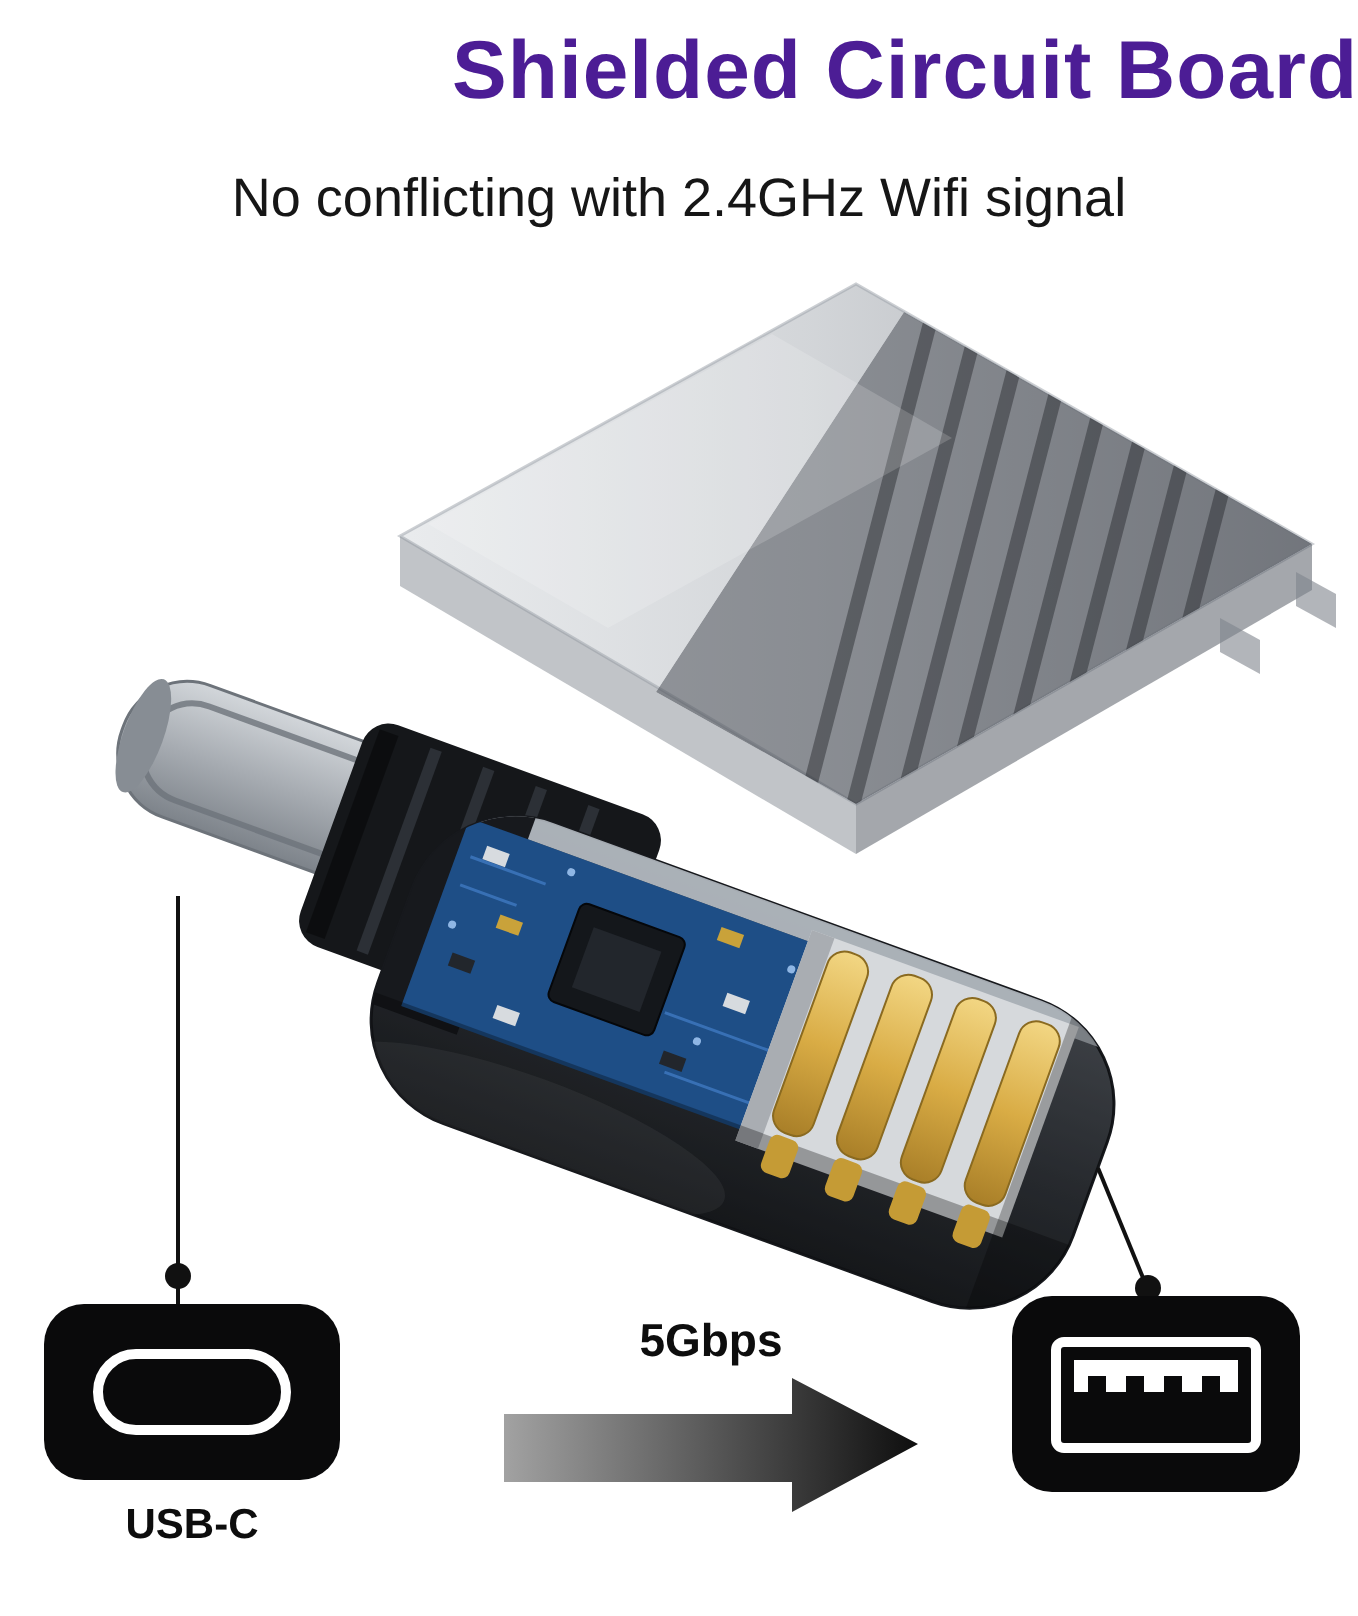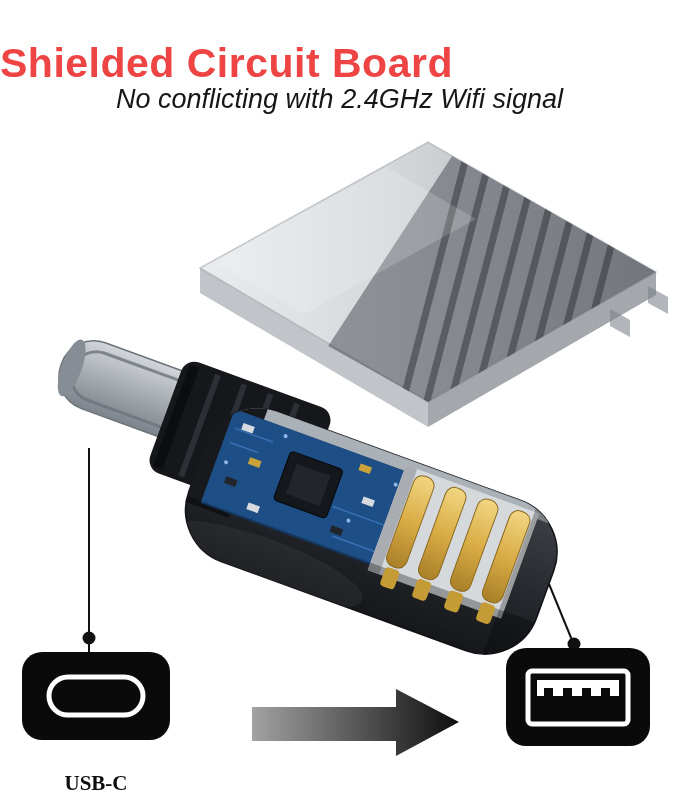--- a/index.html
+++ b/index.html
@@ -5,35 +5,35 @@
   html,body{margin:0;padding:0;}
   body{
     width:679px;height:808px;position:relative;overflow:hidden;
     background:#ffffff;
     font-family:"Liberation Sans", sans-serif;
     color:#0d0d0d;
   }
   .stage{position:absolute;inset:0;}
   svg{position:absolute;top:0;left:0;}
   .title{
-    position:absolute;top:40px;left:0;right:0;text-align:left;
-    font-size:41px;font-weight:700;letter-spacing:0.5px;color:#ef4444;
+    position:absolute;top:12px;left:0;right:0;text-align:right;
+    font-size:41px;font-weight:700;letter-spacing:0.5px;color:#4c1d95;
   }
   .subtitle{
     position:absolute;top:84px;left:0;right:0;text-align:center;
-    font-size:27px;font-weight:400;color:#161616;font-style:italic;
+    font-size:27px;font-weight:400;color:#161616;
   }
   .speed-label{
     position:absolute;top:657px;left:252px;width:207px;text-align:center;
     font-size:23px;font-weight:700;color:#0d0d0d;
   }
   .port-label{
     position:absolute;font-size:21px;font-weight:600;color:#0d0d0d;text-align:center;
   }
-  #usbc-label{top:771px;left:22px;width:148px;font-family:Liberation Serif, serif;}
+  #usbc-label{top:751px;left:22px;width:148px;}
   #usba-label{top:753px;left:506px;width:144px;}
 </style>
 </head>
 <body>
 
 <div class="stage">
 
   <svg width="679" height="808" viewBox="0 0 679 808">
     <defs>
       <linearGradient id="coverGrad" x1="0" y1="0" x2="1" y2="0">
@@ -169,15 +169,16 @@
       <rect x="537" y="680" width="82" height="16" fill="#ffffff"></rect>
       <rect x="544" y="688" width="9" height="8" fill="#0a0a0b"></rect>
       <rect x="563" y="688" width="9" height="8" fill="#0a0a0b"></rect>
       <rect x="582" y="688" width="9" height="8" fill="#0a0a0b"></rect>
       <rect x="601" y="688" width="9" height="8" fill="#0a0a0b"></rect>
     </g>
   </svg>
 
   <div class="title">Shielded Circuit Board</div>
   <div class="subtitle">No conflicting with 2.4GHz Wifi signal</div>
+  <div class="speed-label">5Gbps</div>
   <div class="port-label" id="usbc-label">USB-C</div>
 
 </div>
 
 </body></html>

